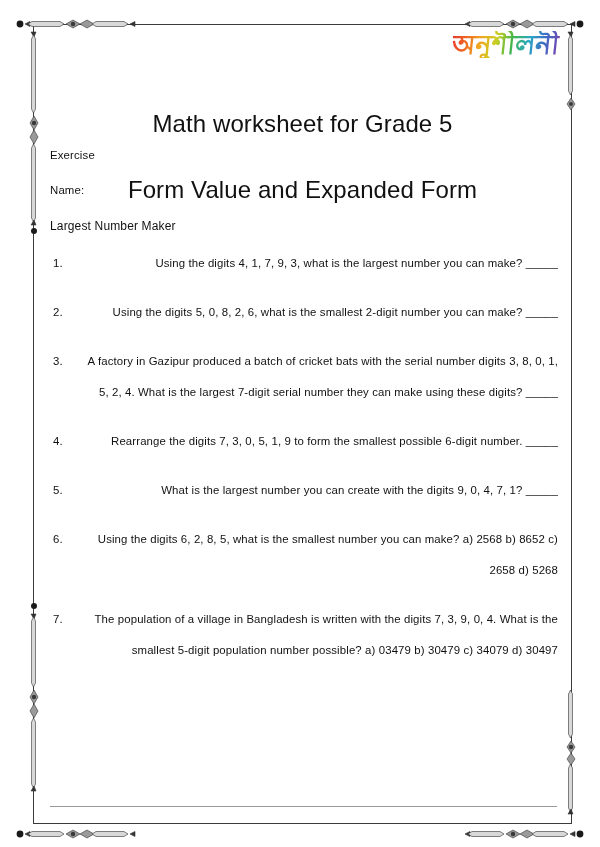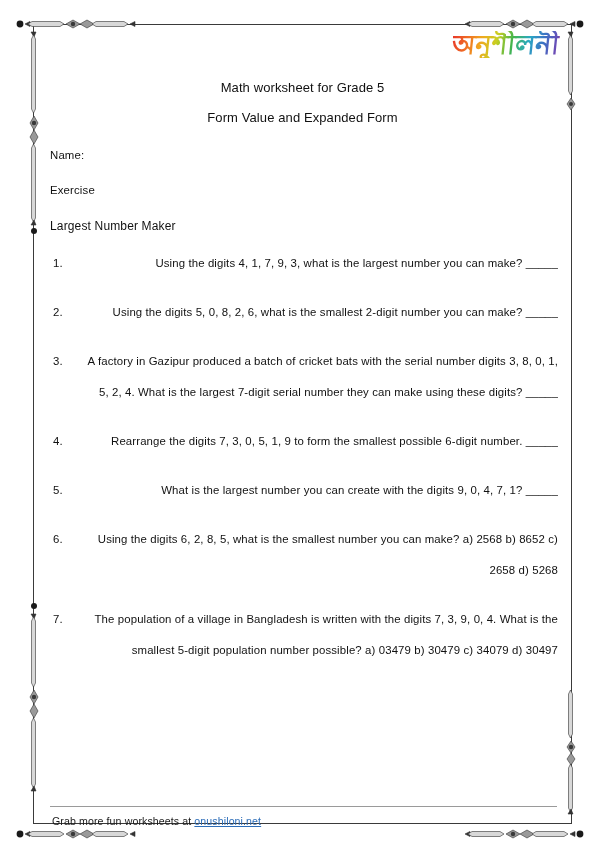--- a/index.html
+++ b/index.html
@@ -70,25 +70,26 @@
   }
 
   
   #title-block {
     position: absolute;
     left: 0; top: 48px;
     width: 537px;
     text-align: center;
   }
   #title-block .t-line {
-    font-size: 13px;
+    font-size: 24px;
     font-weight: 400;
     color: #111;
     line-height: 30px;
     letter-spacing: 0.1px;
+    margin-top: 36px;
   }
 
   
   #body {
     position: absolute;
     left: 16px; top: 123px;
     width: 508px;
     font-size: 11.4px;
     line-height: 1.35;
   }
@@ -279,34 +280,31 @@
   <div id="content">
 
     <div id="logo">অনুশীলনী</div>
 
     <div id="title-block">
       <div class="t-line">Math worksheet for Grade 5</div>
       <div class="t-line">Form Value and Expanded Form</div>
     </div>
 
     <div id="body">
+      <p class="meta-line">Exercise</p>
       <p class="meta-line first">Name:</p>
-      <p class="meta-line">Exercise</p>
       <p class="section-head">Largest Number Maker</p>
 
       <ol id="questions">
         <li>Using the digits 4, 1, 7, 9, 3, what is the largest number you can make? _____</li>
         <li>Using the digits 5, 0, 8, 2, 6, what is the smallest 2-digit number you can make? _____</li>
         <li>A factory in Gazipur produced a batch of cricket bats with the serial number digits 3, 8, 0, 1, 5, 2, 4. What is the largest 7-digit serial number they can make using these digits? _____</li>
         <li>Rearrange the digits 7, 3, 0, 5, 1, 9 to form the smallest possible 6-digit number. _____</li>
         <li>What is the largest number you can create with the digits 9, 0, 4, 7, 1? _____</li>
         <li>Using the digits 6, 2, 8, 5, what is the smallest number you can make? a) 2568 b) 8652 c) 2658 d) 5268</li>
         <li>The population of a village in Bangladesh is written with the digits 7, 3, 9, 0, 4. What is the smallest 5-digit population number possible? a) 03479 b) 30479 c) 34079 d) 30497</li>
       </ol>
     </div>
 
     <div id="footer-rule"></div>
-    <div id="footer">
-      <span>Grab more fun worksheets at </span><a class="link" href="#">onushiloni.net</a>
-    </div>
 
   </div>
 </div>
 
 </body></html>

